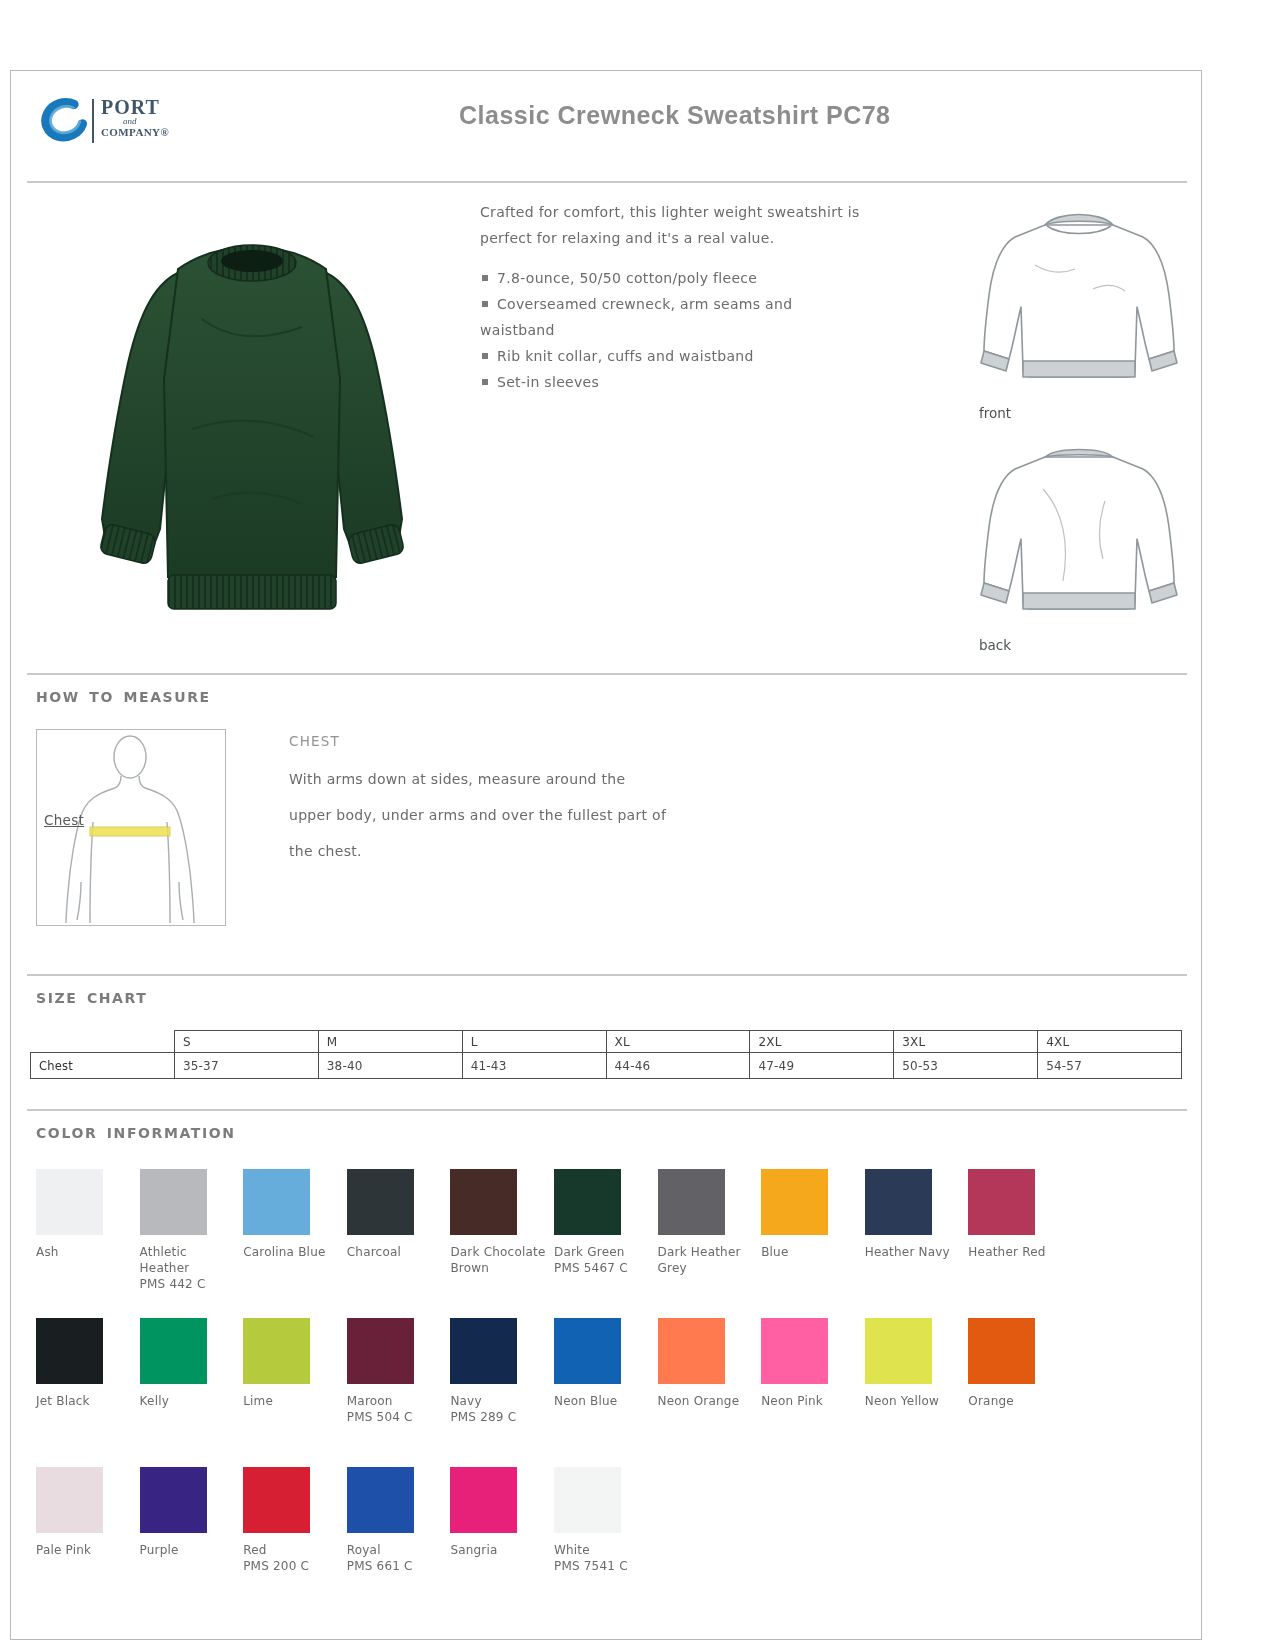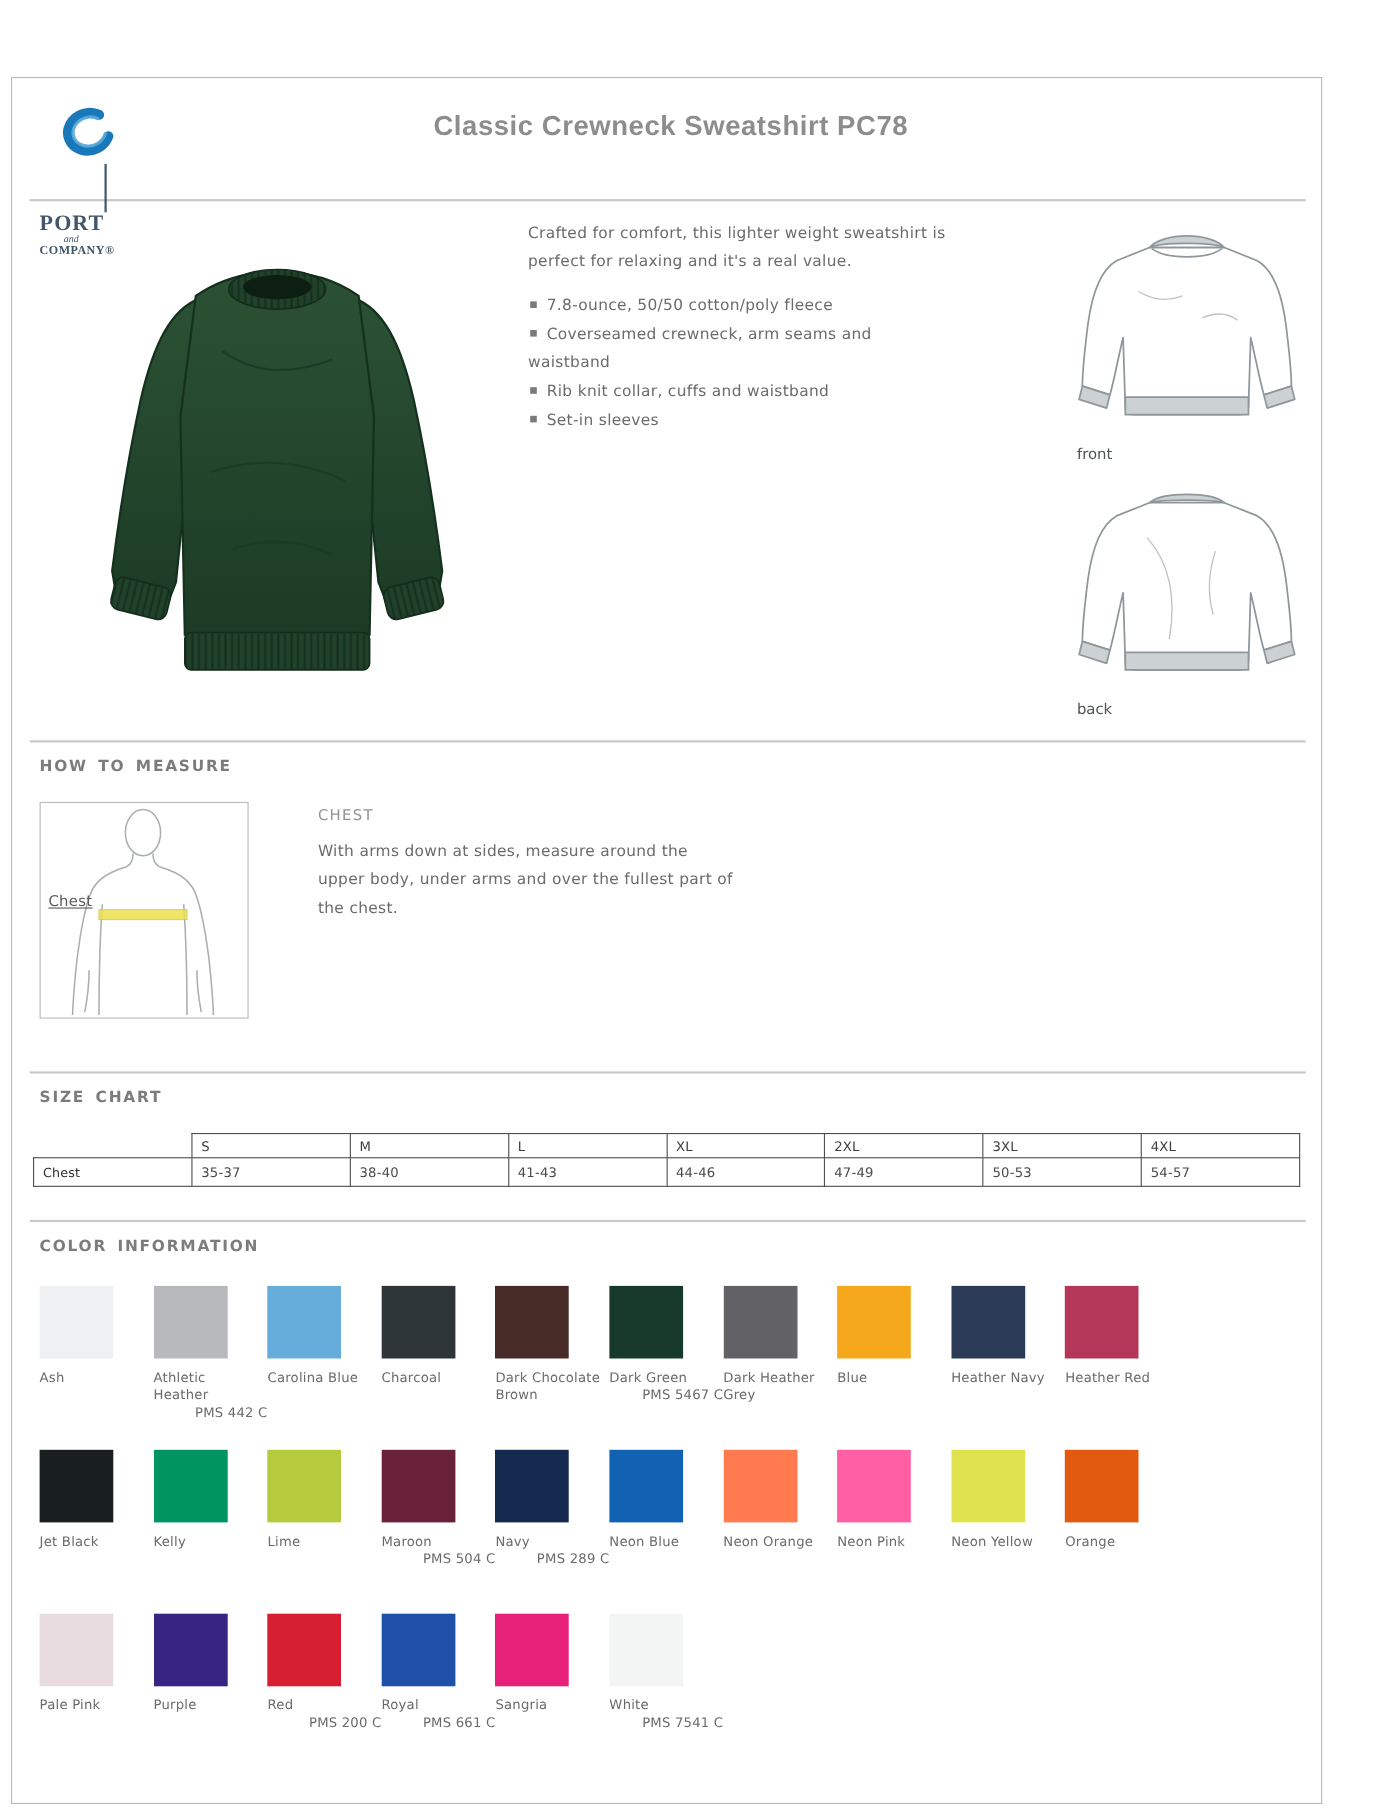--- a/index.html
+++ b/index.html
@@ -6,21 +6,21 @@
   * { margin:0; padding:0; box-sizing:border-box; }
   body { background:#ffffff; font-family:"DejaVu Sans", sans-serif; color:#6b6b6b; }
   .frame {
     width:1192px; margin:70px 0 8px 10px; border:1px solid #b7babc;
     background:#ffffff; min-height:1570px; padding:24px 16px 40px 16px; position:relative;
   }
   .divider { height:2px; background:#c9c9c9; width:1160px; }
 
   
   .hdr { display:flex; align-items:flex-start; height:70px; }
-  .logo { display:flex; align-items:flex-end; margin-left:9px; margin-top:2px;flex-direction:column; }
+  .logo { display:flex; align-items:flex-start; margin-left:9px; margin-top:2px; }
   .logo-sep { width:2px; height:44px; background:#41566b; margin:2px 7px 0 4px; }
   .logo-text { font-family:"Liberation Serif", serif; color:#41566b; line-height:1; }
   .lt1 { font-size:20px; font-weight:bold; letter-spacing:1px; }
   .lt2 { font-size:9px; font-style:italic; margin:0 0 1px 22px; }
   .lt3 { font-size:11px; font-weight:bold; letter-spacing:0.4px; }
   .title { font-size:25px; font-weight:bold; color:#8d8d8d; letter-spacing:0.5px;
            margin-left:290px; margin-top:6px; font-family:"Liberation Sans", sans-serif; }
   .hdr-rule { margin-top:16px; }
 
   
@@ -37,39 +37,39 @@
 
   
   .htm-rule { margin-top:10px; }
   .sec-head { font-size:14px; font-weight:bold; color:#7c7c7c; letter-spacing:1.6px; word-spacing:3px; margin:14px 0 0 9px; }
   .htm-row { display:flex; margin-top:24px; }
   .fig-box { width:190px; height:197px; border:1px solid #b8b8b8; margin-left:9px; position:relative; background:#fff; }
   .fig-label { position:absolute; left:7px; top:82px; font-size:13.5px; color:#5a5a5a;
                text-decoration:underline; letter-spacing:0.3px; }
   .htm-text { margin-left:63px; margin-top:4px; }
   .measure-title { font-size:13.5px; color:#939393; letter-spacing:1.2px; }
-  .measure-text { font-size:14px; line-height:26px; letter-spacing:0.3px; margin-top:12px; white-space:pre-line; }
+  .measure-text { font-size:14px; line-height:36px; letter-spacing:0.3px; margin-top:12px; white-space:pre-line; }
 
   
   .sc-rule { margin-top:48px; }
   .sctable { border-collapse:collapse; table-layout:fixed; width:1152px; margin:24px 0 0 3px; }
   .sctable th, .sctable td { border:1px solid #4d4d4d; font-weight:normal; text-align:left;
                              font-size:12px; padding:3px 8px; letter-spacing:0.2px; }
   .sctable th { color:#3e3e3e; height:22px; }
   .sctable td { color:#4a4a4a; height:26px; }
   .sctable .blank { border:none; }
   .sctable td.rowlab { color:#2f2f2f; font-size:11.5px; }
 
   
   .ci-rule { margin-top:30px; }
   .cgrid { display:grid; grid-template-columns:repeat(11, 103.6px); margin:28px 0 0 9px; }
   .ccell { height:121px; }
   .sw { width:67px; height:66px; }
   .cname { font-size:12px; color:#6a6a6a; margin-top:9px; width:99px; line-height:16px; letter-spacing:0.2px; }
-  .cpms { font-size:12px; color:#6a6a6a; line-height:16px; letter-spacing:0.2px;text-align:right; }
+  .cpms { font-size:12px; color:#6a6a6a; line-height:16px; letter-spacing:0.2px; }
 </style>
 </head>
 <body>
 
 <div class="frame">
 
   <div class="hdr">
     <div class="logo">
       <svg width="52" height="50" viewBox="0 0 52 50">
         <g transform="rotate(-18 26 25)">

